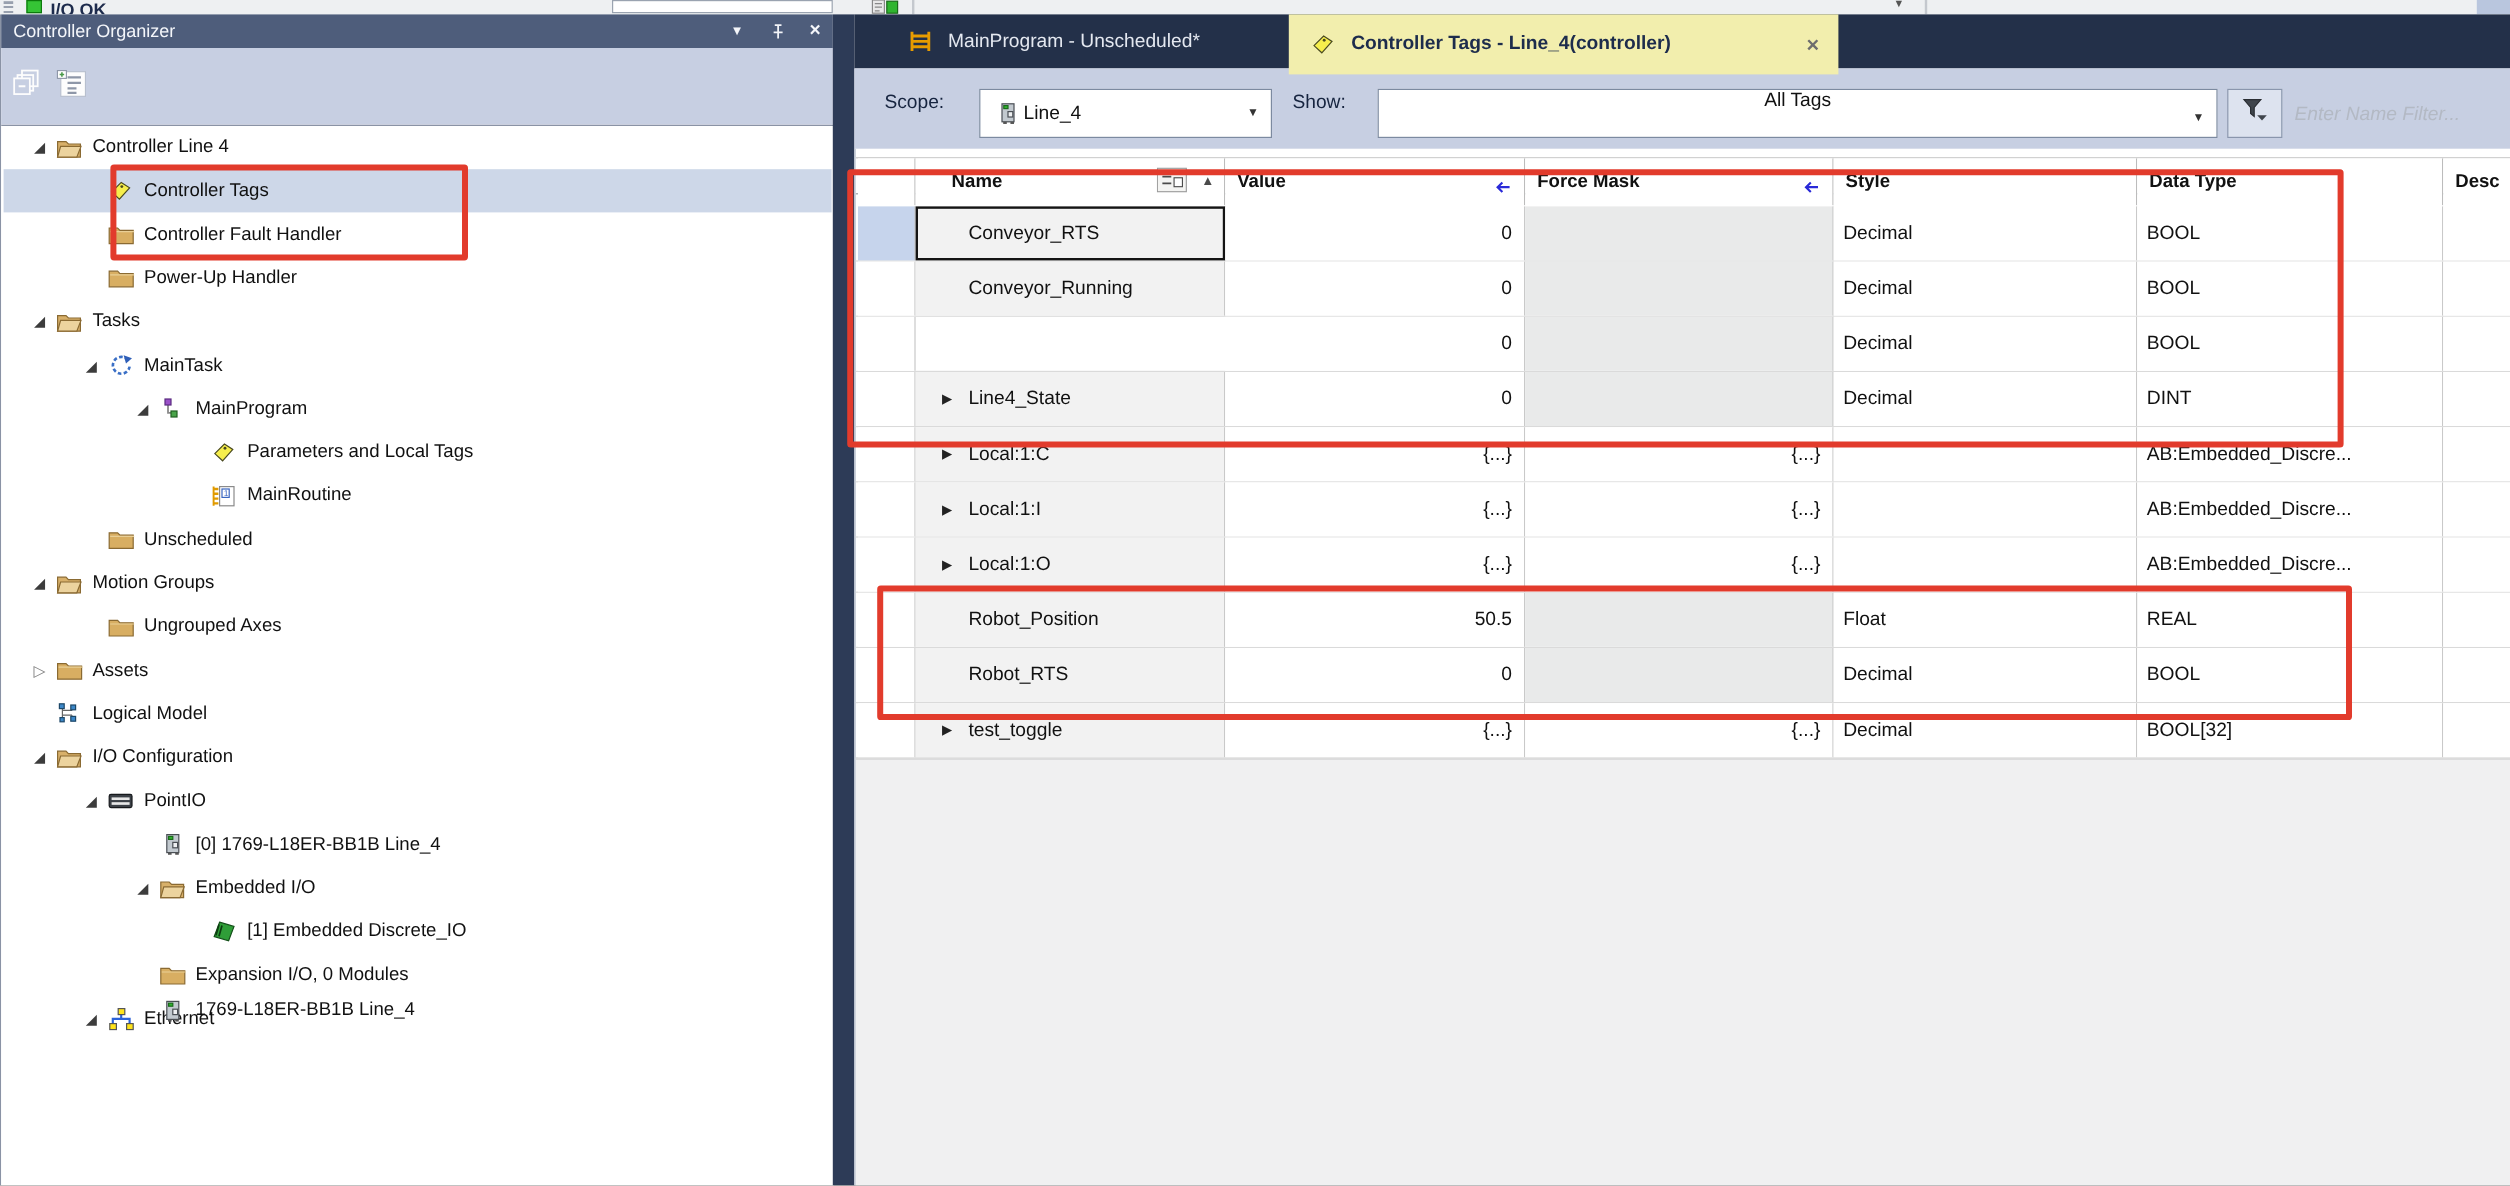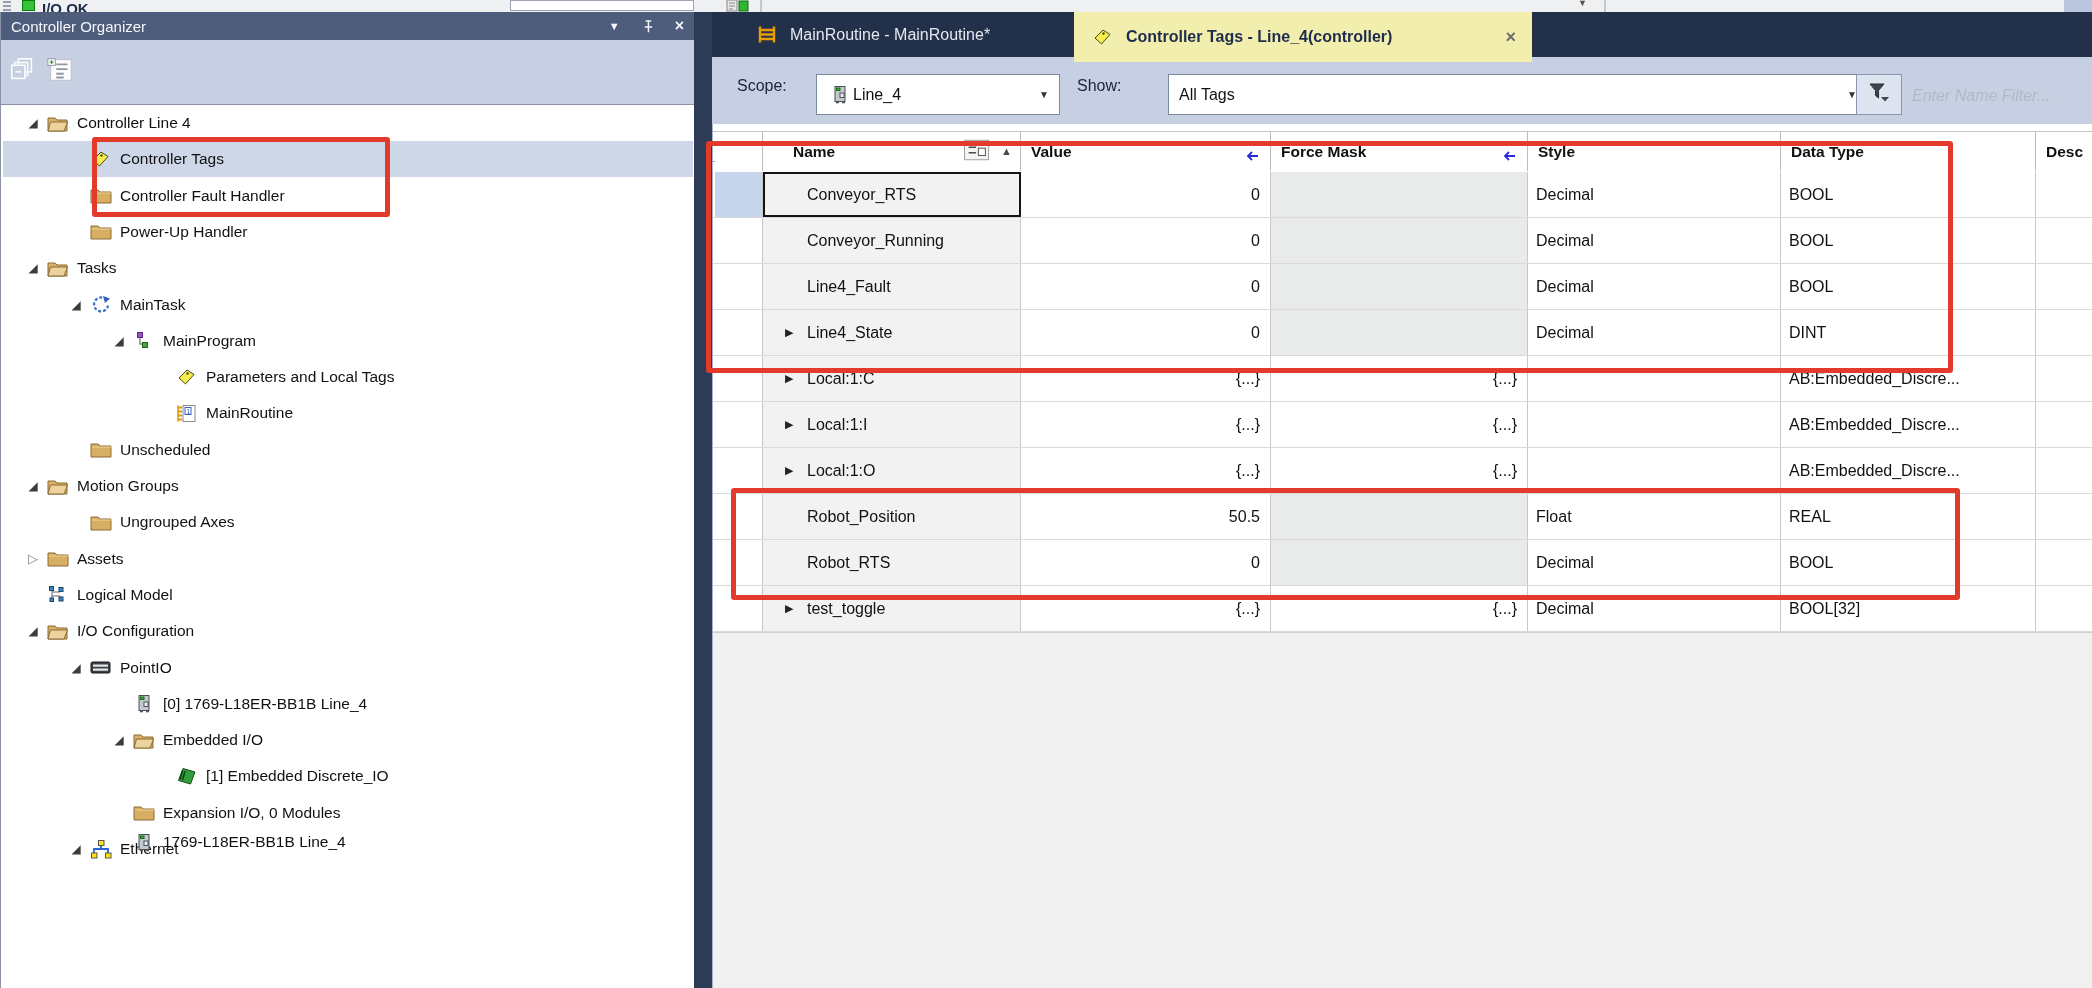--- a/index.html
+++ b/index.html
@@ -39,21 +39,21 @@
         padding:0 16px;font-weight:bold;color:#1d2c4c;font-size:16px;z-index:5;box-sizing:border-box;cursor:pointer;}
   #tab2 .ic{margin-right:10px;}
   #tab2 .close{margin-left:auto;color:#6d6d6d;font-size:18px;font-weight:bold;cursor:pointer;}
   
   #scopebar{position:absolute;left:712px;top:57px;width:1380px;height:67px;background:#c7cfe2;}
   #scopebar .lbl{position:absolute;top:20px;font-size:16px;color:#16243f;}
   .combo{position:absolute;top:17px;height:41px;background:#fff;border:1px solid #7c8aa0;display:flex;align-items:center;
          box-sizing:border-box;padding:0 10px;font-size:16px;color:#111;cursor:pointer;}
   .combo .car{margin-left:auto;font-size:10px;color:#333;}
   #scope-combo{left:104px;width:244px;}
-  #show-combo{left:456px;width:700px;}
+  #show-combo{left:436px;width:700px;flex-direction:column;}
   .fbtn{position:absolute;left:1144px;top:17px;width:46px;height:41px;background:#dde3ef;border:1px solid #8a96ad;
         display:flex;align-items:center;justify-content:center;box-sizing:border-box;cursor:pointer;}
   #filter-input{position:absolute;left:1198px;top:17px;width:176px;height:41px;border:none;background:transparent;
         font-size:16px;font-family:"Liberation Sans",sans-serif;outline:none;}
   #filter-input::placeholder{color:#b3b9c4;font-style:italic;}
   
   #content{position:absolute;left:712px;top:124px;width:1380px;height:864px;background:#fff;overflow:hidden;border-left:1px solid #a8b2c2;box-sizing:border-box;}
   #thead{position:absolute;left:0;top:7px;width:1380px;height:31px;background:#fff;border-top:1px solid #c6c6c6;border-bottom:1px solid #9aa0a6;box-sizing:border-box;}
   .hcell{position:absolute;top:0;height:39px;box-sizing:border-box;border-right:1px solid #bcbcbc;background:#fff;
          display:flex;align-items:center;font-weight:bold;font-size:15.5px;padding-left:10px;}
@@ -377,21 +377,21 @@
 
   <div id="tabbar">
     <div id="tab1">
       <span class="ic">
           <svg width="22" height="19" viewBox="0 0 22 19">
             <g stroke="#e89c00" stroke-width="2.4" fill="none">
               <path d="M4 1.5 V17.5 M18 1.5 V17.5 M4 5 H18 M4 9.5 H18 M4 14 H18"></path>
             </g>
           </svg>
         </span>
-      <span>MainRoutine - MainRoutine*</span>
+      <span>MainProgram - Unscheduled*</span>
     </div>
     <div id="tab2">
       <span class="ic">
           <svg width="22" height="19" viewBox="0 0 22 19">
             <path d="M3 10 L11 2 L18 6.5 L9.5 16 Z" fill="#f6ee4c" stroke="#4a4a20"></path>
             <circle cx="11.5" cy="5.5" r="1.2" fill="#4a4a20"></circle>
           </svg>
         </span>
       <span>Controller Tags - Line_4(controller)</span>
       <span class="close">×</span>
@@ -501,23 +501,20 @@
           <div class="cell cstyle" style="left: 815px; width: 253px;">
             <span>Decimal</span>
           </div>
           <div class="cell cdt" style="left: 1068px; width: 255px;">
             <span>BOOL</span>
           </div>
           <div class="cell cdesc" style="left: 1323px; width: 57px;"></div>
         </div>
         <div class="trow" style="top: 140px;">
           <div class="cell csel" style="left: 2px; width: 48px;"></div>
-          <div class="cell cname" style="left: 50px; width: 258px;">
-            <span class="ntext">Line4_Fault</span>
-          </div>
           <div class="cell cval" style="left: 308px; width: 250px;">
             <span>0</span>
           </div>
           <div class="cell cfm gray" style="left: 558px; width: 257px;">
             <span></span>
           </div>
           <div class="cell cstyle" style="left: 815px; width: 253px;">
             <span>Decimal</span>
           </div>
           <div class="cell cdt" style="left: 1068px; width: 255px;">

